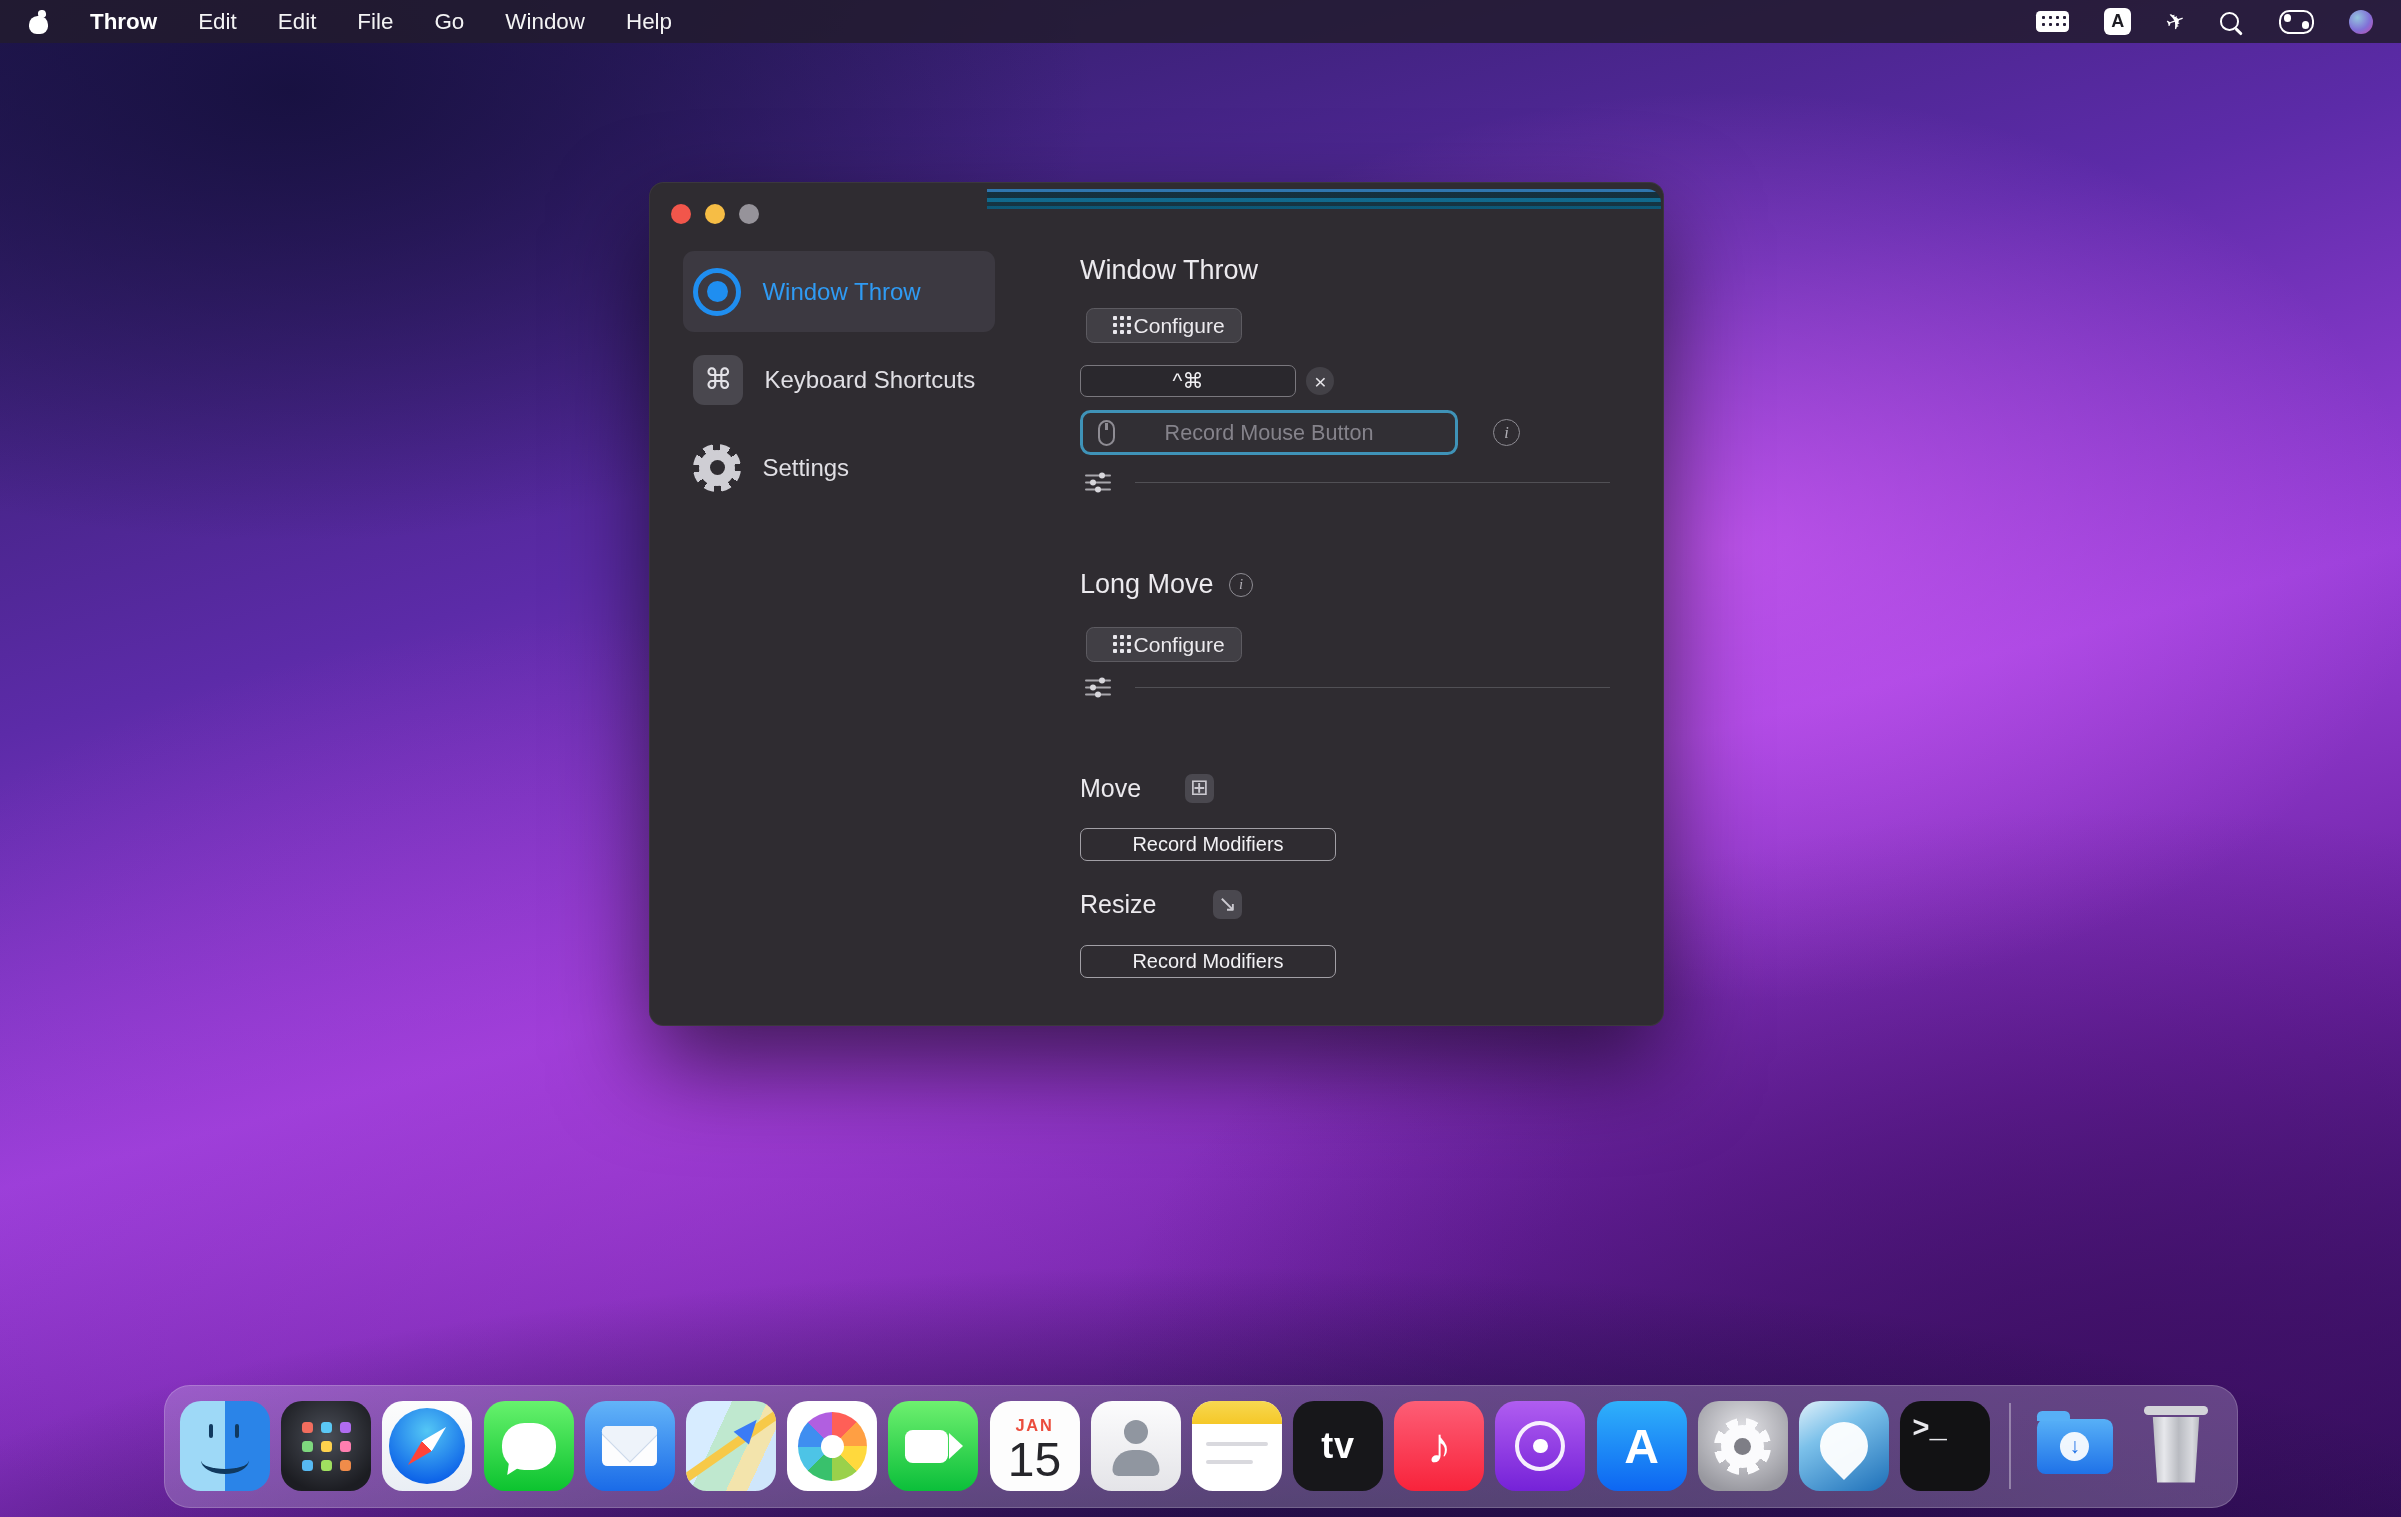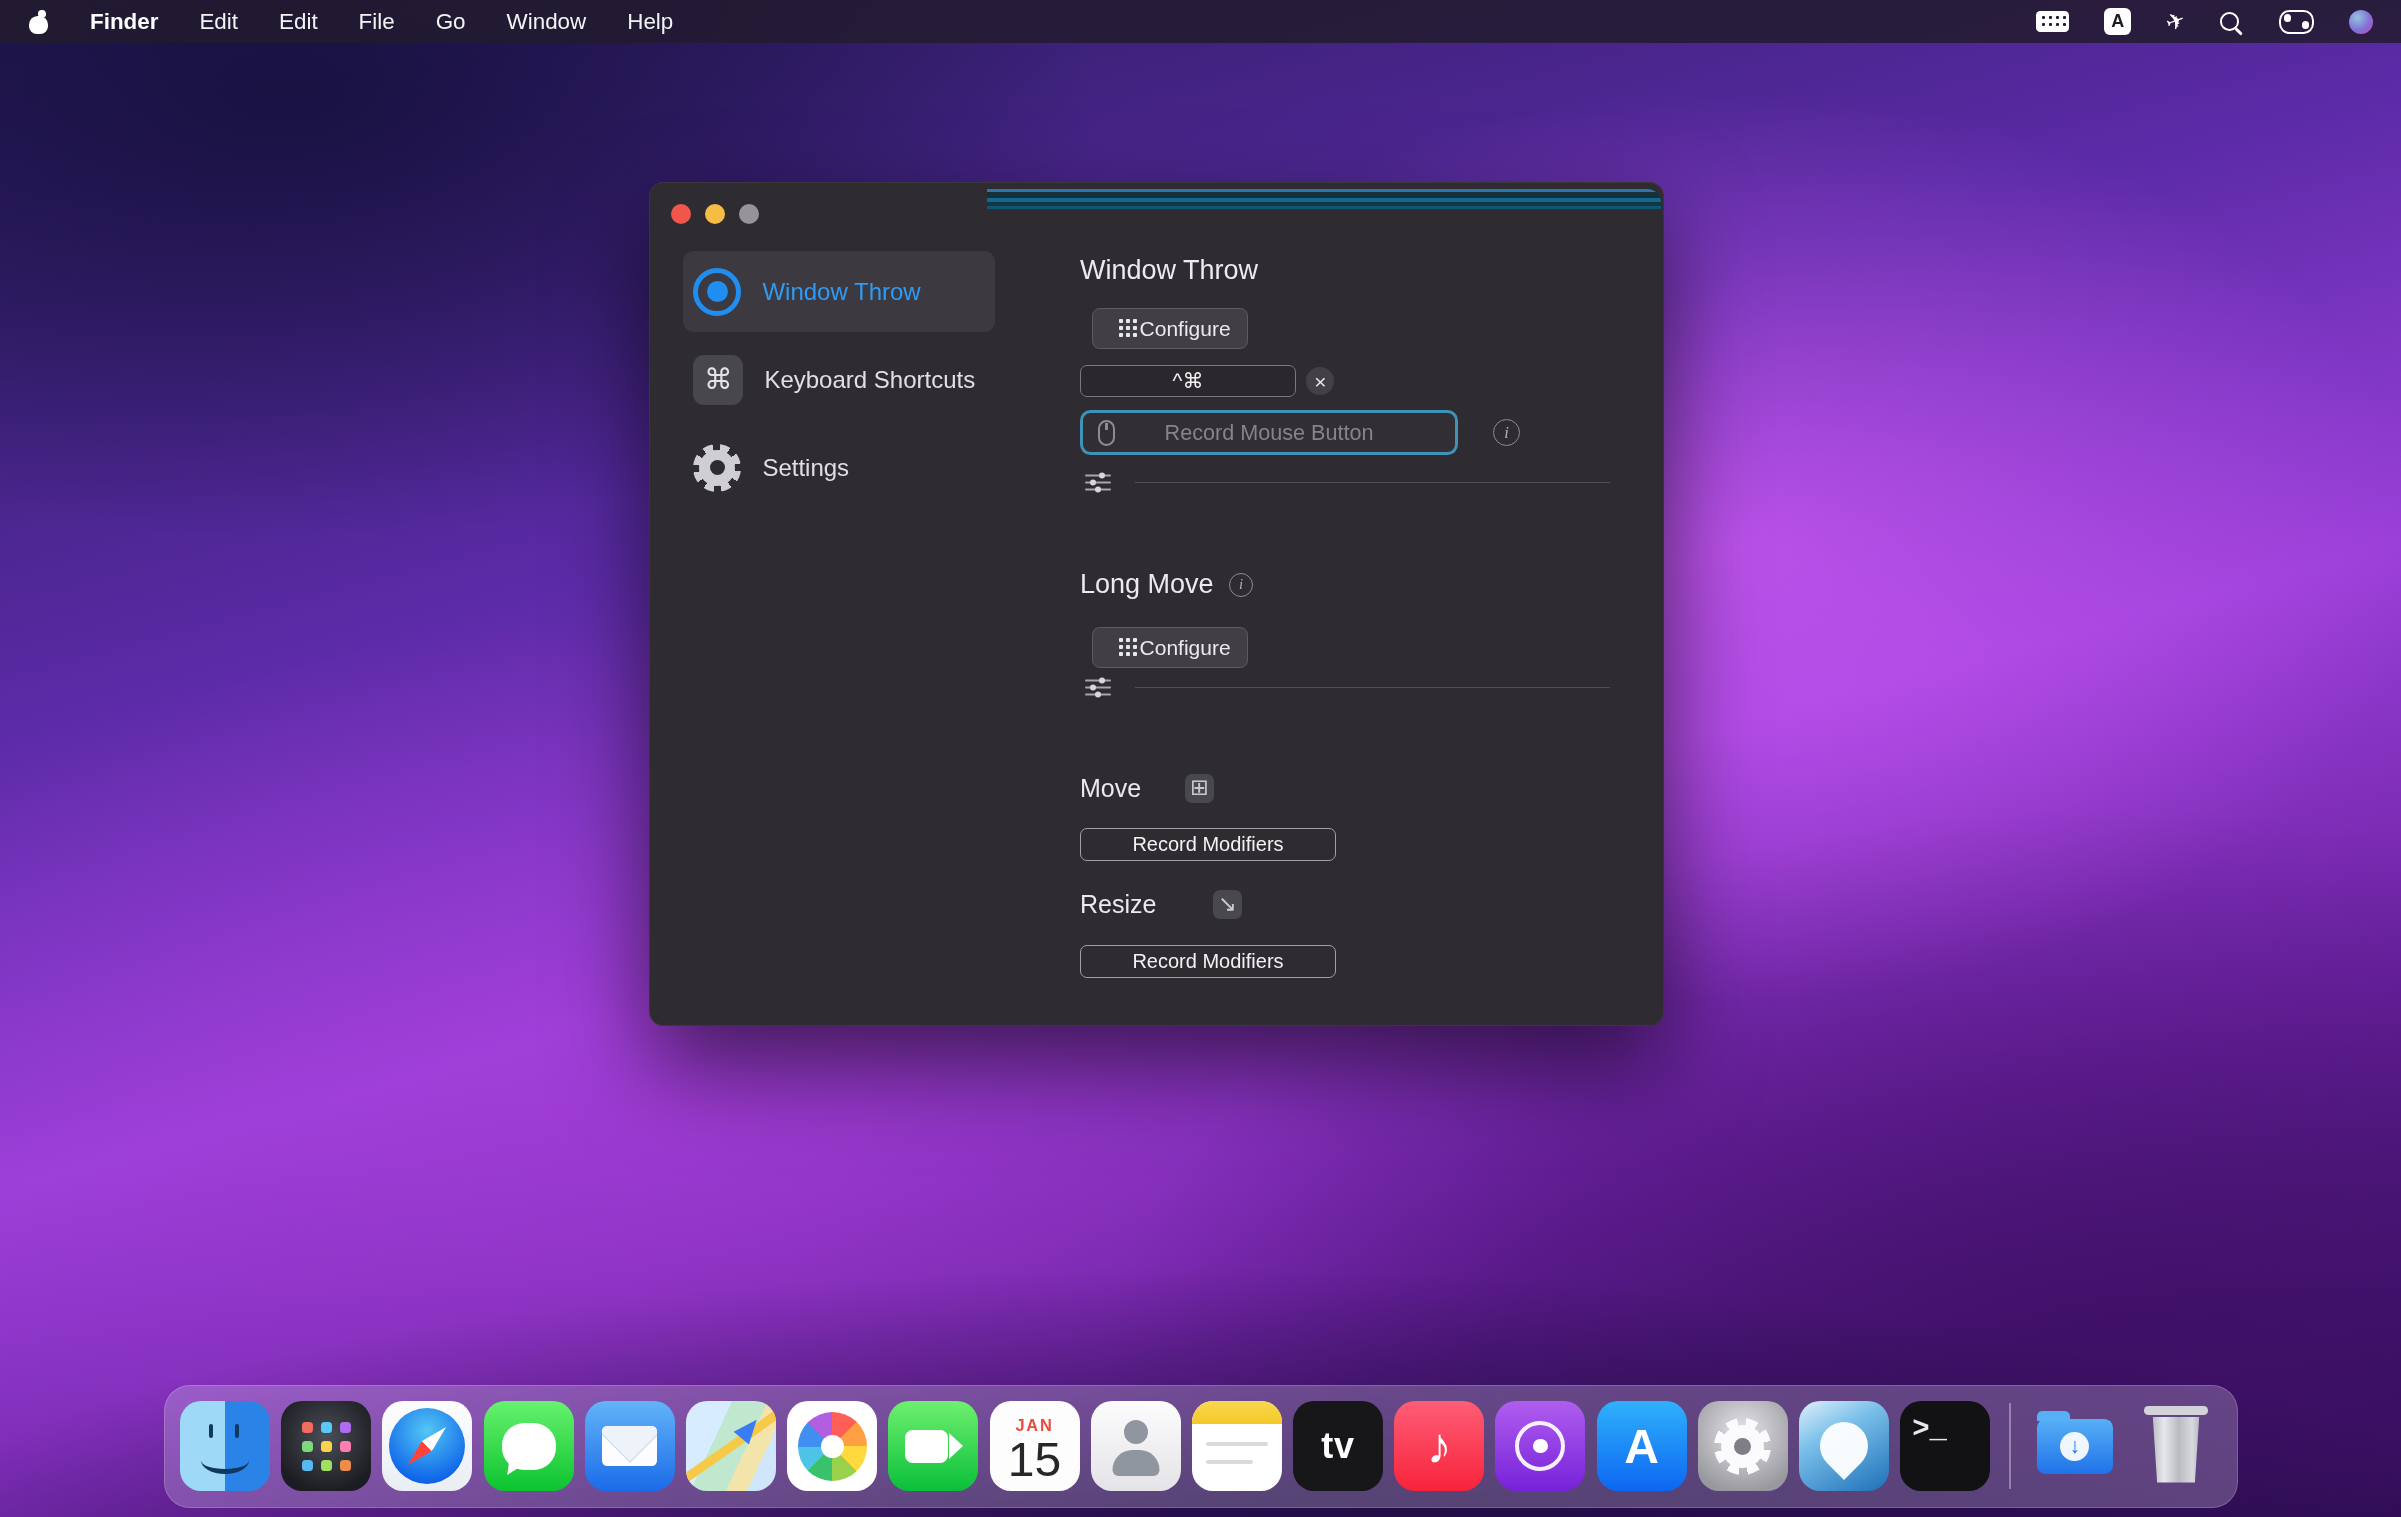--- a/index.html
+++ b/index.html
@@ -77,21 +77,21 @@
   .gear{width:48px;height:48px;border-radius:50%;position:relative;
     background:repeating-conic-gradient(from 8deg,#cfced4 0deg 26deg,transparent 26deg 45deg);}
   .gear::before{content:"";position:absolute;inset:6px;border-radius:50%;background:#cfced4;}
   .gear::after{content:"";position:absolute;inset:16.4px;border-radius:50%;background:#2f2c31;}
   
   .content{position:absolute;left:431px;top:0;width:535px;height:100%;}
   .sec-title{position:absolute;font-size:27px;color:#eceaee;font-weight:500;}
   .t-windowthrow{top:73px;left:0;}
   .lt-header{position:absolute;top:387px;left:0;display:flex;align-items:center;gap:15.5px;}
   .lt-header .sec-title-inline{font-size:27px;color:#eceaee;font-weight:500;}
-  .cfg-btn{position:absolute;left:12px;height:41px;display:flex;align-items:center;gap:11.2px;padding:0 16.4px;
+  .cfg-btn{position:absolute;left:6px;height:35px;display:flex;align-items:center;gap:11.2px;padding:0 16.4px;
     background:#413f45;border:0.9px solid #5d5b61;border-radius:7.8px;color:#eceaee;font-size:21px;cursor:pointer;
     font-family:inherit;}
   .cfg-1{top:126px;}
   .cfg-2{top:445px;}
   .grid-ic{position:relative;width:19px;height:19px;}
   .grid-ic::before{content:"";position:absolute;width:4.3px;height:4.3px;background:#e9e8ed;border-radius:0.9px;
     box-shadow:7px 0 0 #e9e8ed,14px 0 0 #e9e8ed,0 7px 0 #e9e8ed,7px 7px 0 #e9e8ed,14px 7px 0 #e9e8ed,0 14px 0 #e9e8ed,7px 14px 0 #e9e8ed,14px 14px 0 #e9e8ed;}
   .shortcut-row{position:absolute;top:183px;left:0;display:flex;align-items:center;gap:10.4px;}
   .shortcut-field{width:216px;height:32px;background:#2a282d;border:1.7px solid #7a787e;border-radius:7px;
     display:flex;align-items:center;justify-content:center;color:#f2f1f4;font-size:21px;box-sizing:border-box;}
@@ -190,21 +190,21 @@
   .tr-lid{position:absolute;top:5.2px;left:50%;transform:translateX(-50%);width:64px;height:8.6px;background:#d3d4d9;border-radius:4.3px;}
 </style>
 </head>
 <body>
 
 <div class="wallpaper"></div>
 
 <div class="menubar">
   <div class="mb-left">
     <span class="apple"></span>
-    <span class="mb-app">Finder</span>
+    <span class="mb-app">Throw</span>
     <span class="mb-item">Edit</span>
     <span class="mb-item">Edit</span>
     <span class="mb-item">File</span>
     <span class="mb-item">Go</span>
     <span class="mb-item">Window</span>
     <span class="mb-item">Help</span>
   </div>
   <div class="mb-right">
     <span class="kb-ic"></span>
     <span class="input-box">A</span>

